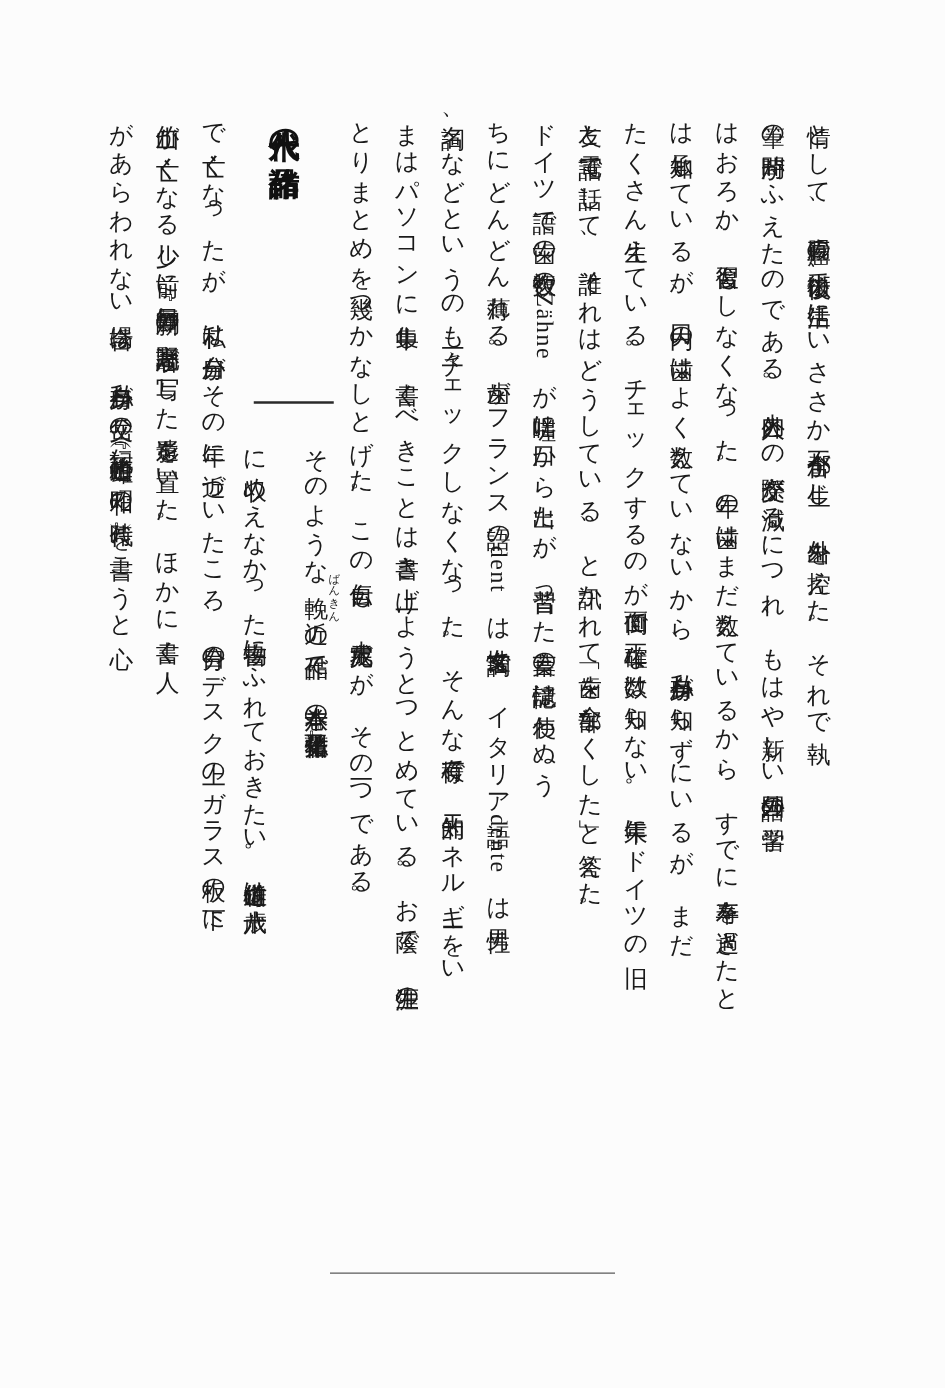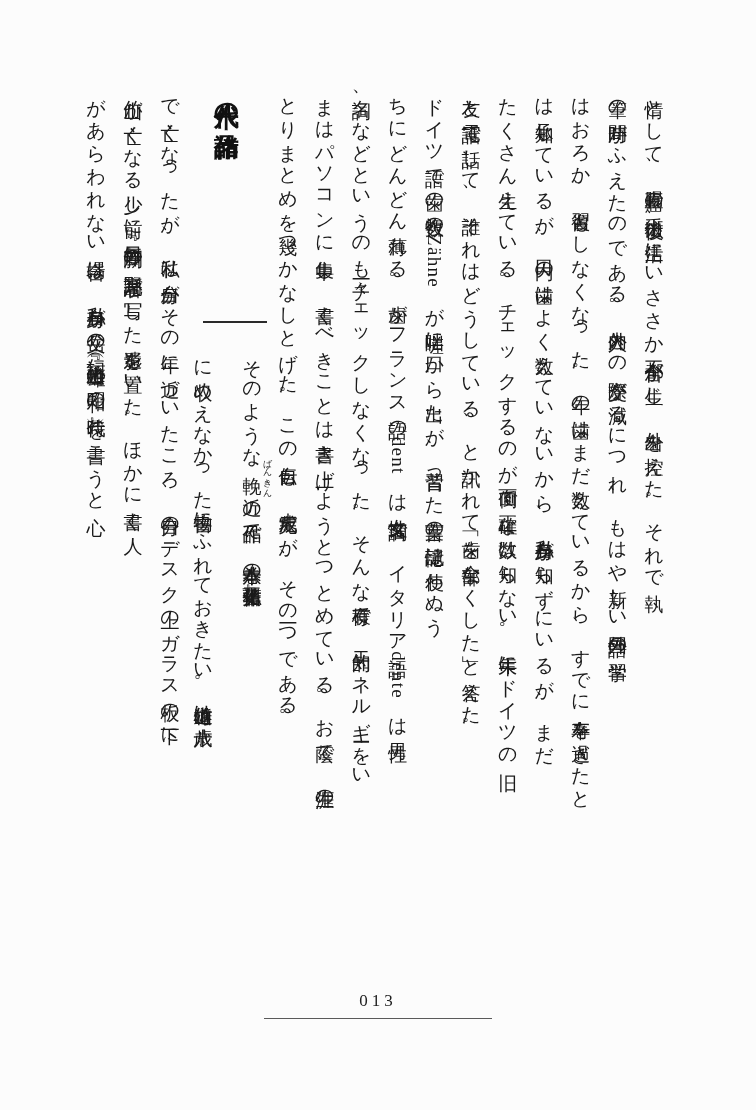--- a/index.html
+++ b/index.html
@@ -120,16 +120,15 @@
     <div class="tline"><span>そのような</span><ruby><span>輓近</span><rt>ばんきん</rt></ruby><span>の作品で、十八巻本の『平川祐弘著作集』</span></div>
     <div class="tline">に収めえなかった書物にふれておきたい。竹山道雄は八十歳</div>
   </div>
 
   <div class="vtext bodyB">
     <div class="tline">で亡くなったが、私は自分がその年に近づいたころ、自分のデスク上のガラス板の下に</div>
     <div class="tline">竹山が亡くなる少し前に『毎日新聞』の高野記者が写した遺影を置いた。ほかに書く人</div>
     <div class="tline">があらわれない場合は、私自身が岳父の伝記（『竹山道雄と昭和の時代』）を書こうと心</div>
   </div>
 
-  <div class="pagenum">013</div>
   <div class="footer-rule"></div>
 
 </div>
 
 </body></html>

